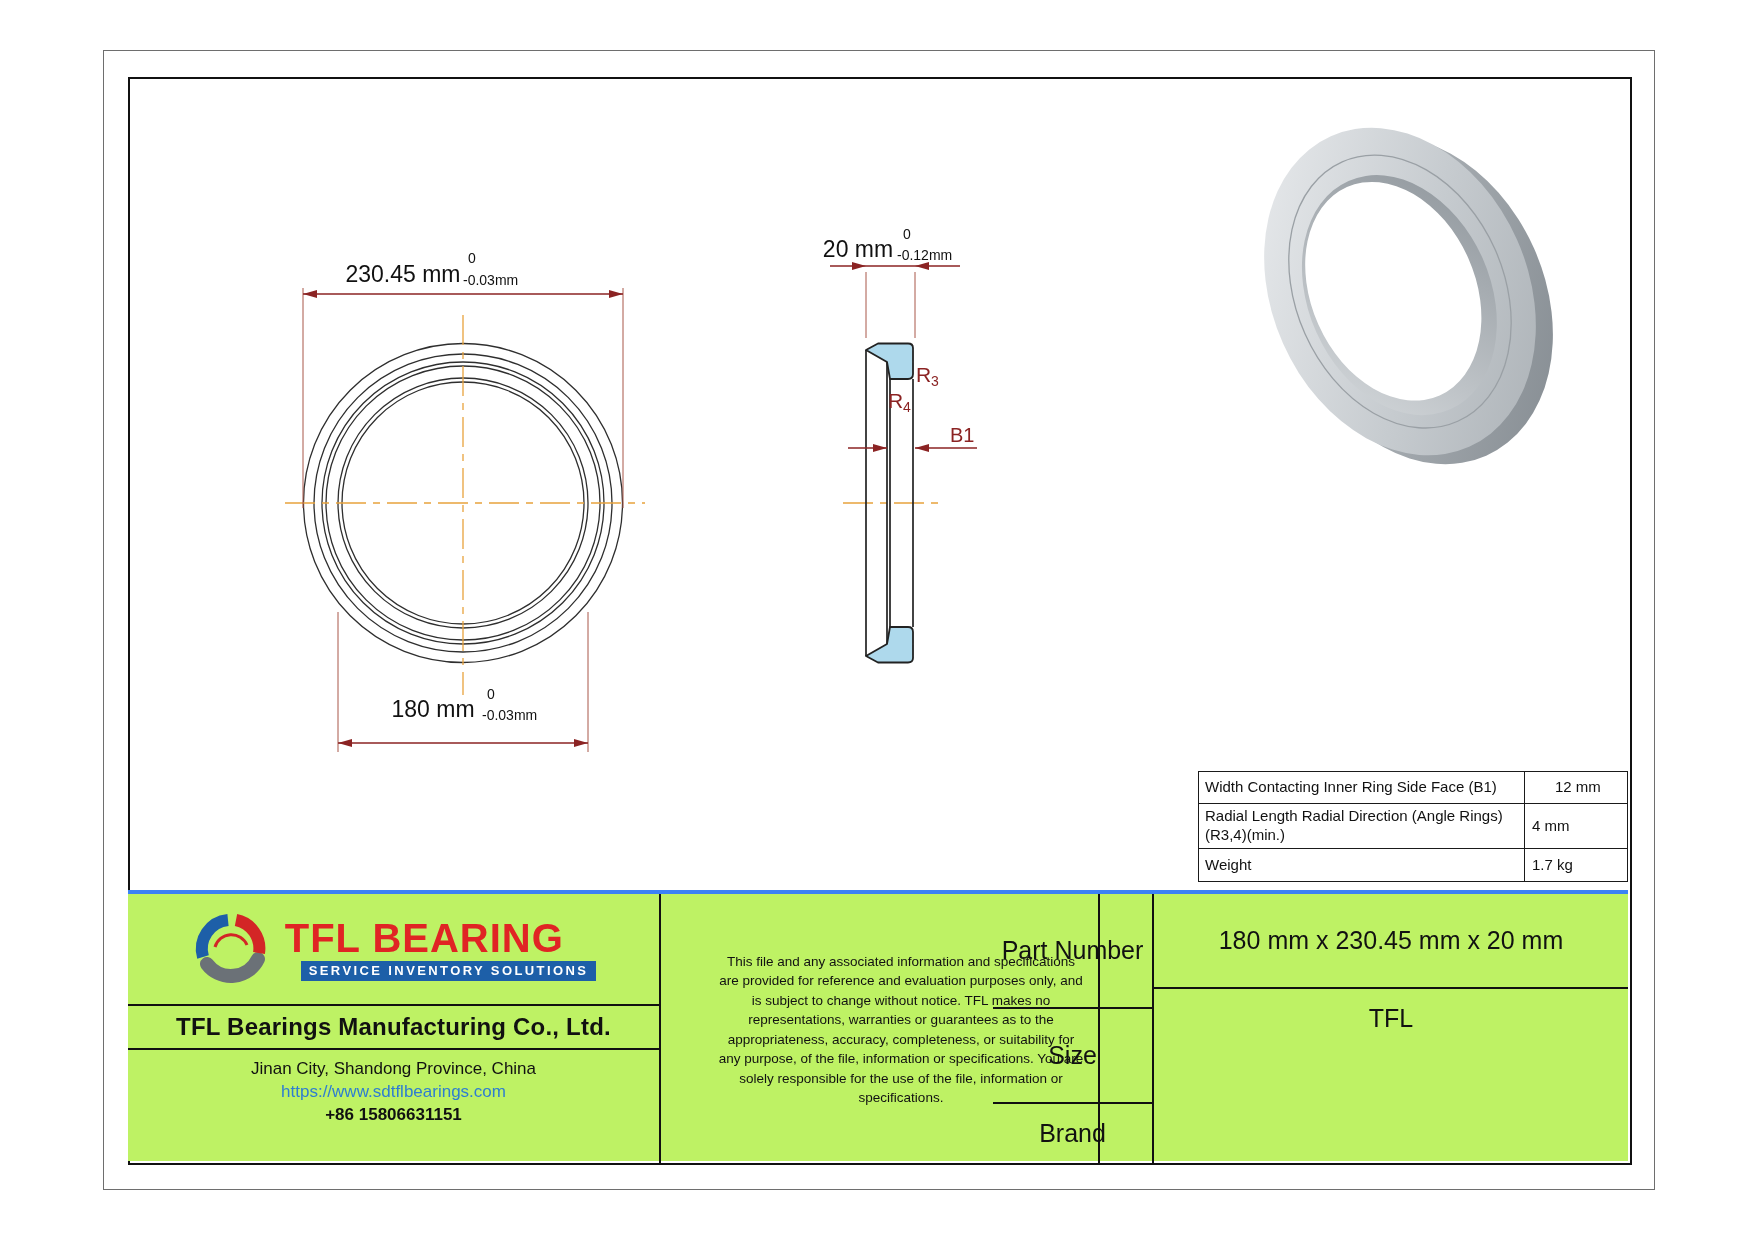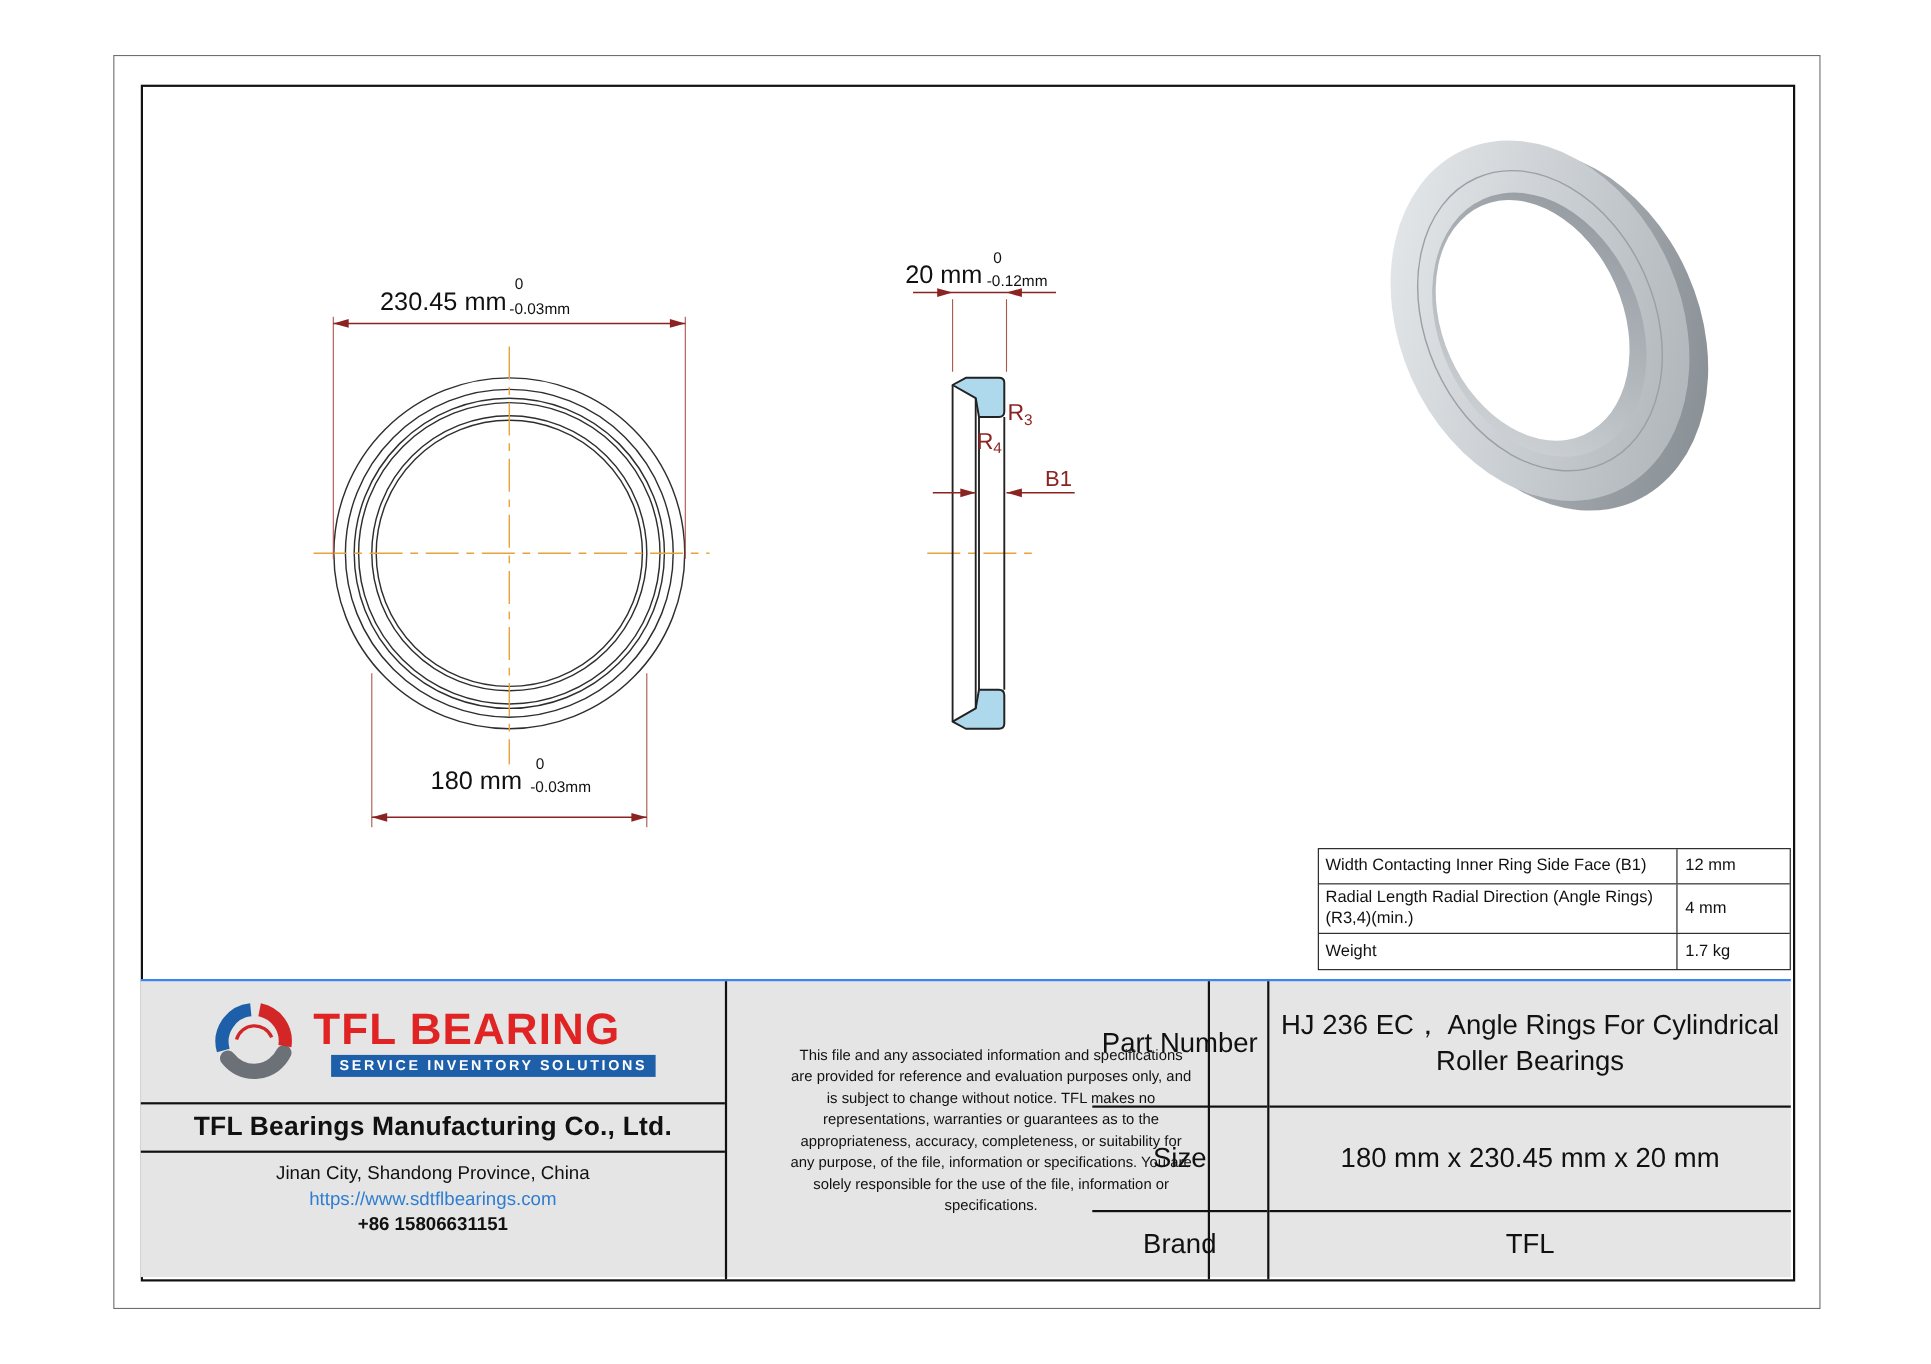--- a/index.html
+++ b/index.html
@@ -7,24 +7,24 @@
   .frame-outer{position:absolute;left:103px;top:50px;width:1550px;height:1138px;border:1px solid #6e6e6e;}
   .frame-inner{position:absolute;left:128px;top:77px;width:1500px;height:1084px;border:2px solid #111;}
   svg text{font-family:"Liberation Sans",sans-serif;}
 
   
   .spec-table{position:absolute;left:1198px;top:771px;width:430px;border:1.5px solid #1a1a1a;box-sizing:border-box;font-size:15px;line-height:1.25;background:#fff;}
   .spec-row{display:flex;border-top:1.5px solid #1a1a1a;}
   .spec-row:first-child{border-top:none;}
   .spec-label{width:326px;box-sizing:border-box;padding:3px 6px;border-right:1.5px solid #1a1a1a;display:flex;align-items:center;}
   .spec-value{flex:1;box-sizing:border-box;padding:3px 7px;display:flex;align-items:center;}
-  .spec-row.r1{min-height:31px;} .spec-row.r2{min-height:44px;} .spec-row.r3{min-height:32px;}
+  .spec-row.r1{min-height:31px;gap:23px;} .spec-row.r2{min-height:44px;} .spec-row.r3{min-height:32px;}
 
   
-  .tblock{position:absolute;left:128px;top:890px;width:1500px;height:271px;border-top:2px solid #3b82f6;box-sizing:border-box;background:#e5e5e5;}
+  .tblock{position:absolute;left:128px;top:890px;width:1500px;height:271px;border-top:4px solid #3b82f6;box-sizing:border-box;background:#bef264;}
   .tb-col{position:absolute;top:0;height:271px;box-sizing:border-box;}
   .tb-col1{left:0;width:533px;border-right:2px solid #111;}
   .tb-col2{left:533px;width:396px;border-right:2px solid #111;display:flex;align-items:center;justify-content:center;margin-left:43px;}
   .tb-col3{left:865px;width:161px;border-right:2px solid #111;}
   .tb-col4{left:1026px;width:474px;}
   .tb-logo{height:112px;border-bottom:2px solid #111;box-sizing:border-box;display:flex;align-items:center;justify-content:center;gap:14px;}
   .tb-company{height:44px;border-bottom:2px solid #111;box-sizing:border-box;display:flex;align-items:center;justify-content:center;font-size:24px;font-weight:bold;letter-spacing:.2px;}
   .tb-address{height:113px;box-sizing:border-box;text-align:center;padding-top:7px;font-size:17px;line-height:23px;}
   .tb-address .blue{color:#2e7dd1;}
   .tb-address .phone{font-weight:bold;}
@@ -188,18 +188,17 @@
     <div class="disclaimer">This file and any associated information and specifications are provided for reference and evaluation purposes only, and is subject to change without notice. TFL makes no representations, warranties or guarantees as to the appropriateness, accuracy, completeness, or suitability for any purpose, of the file, information or specifications.  You are solely responsible for the use of the file, information or specifications.</div>
   </div>
 
   <div class="tb-col tb-col3">
     <div class="tb-row f1">Part Number</div>
     <div class="tb-row f2">Size</div>
     <div class="tb-row f3">Brand</div>
   </div>
 
   <div class="tb-col tb-col4">
-    <div class="tb-row f1">HJ 236 EC， Angle Rings For Cylindrical Roller Bearings</div>
     <div class="tb-row f2">180 mm x 230.45 mm x 20 mm</div>
     <div class="tb-row f3">TFL</div>
   </div>
 
 </div>
 
 </body></html>

